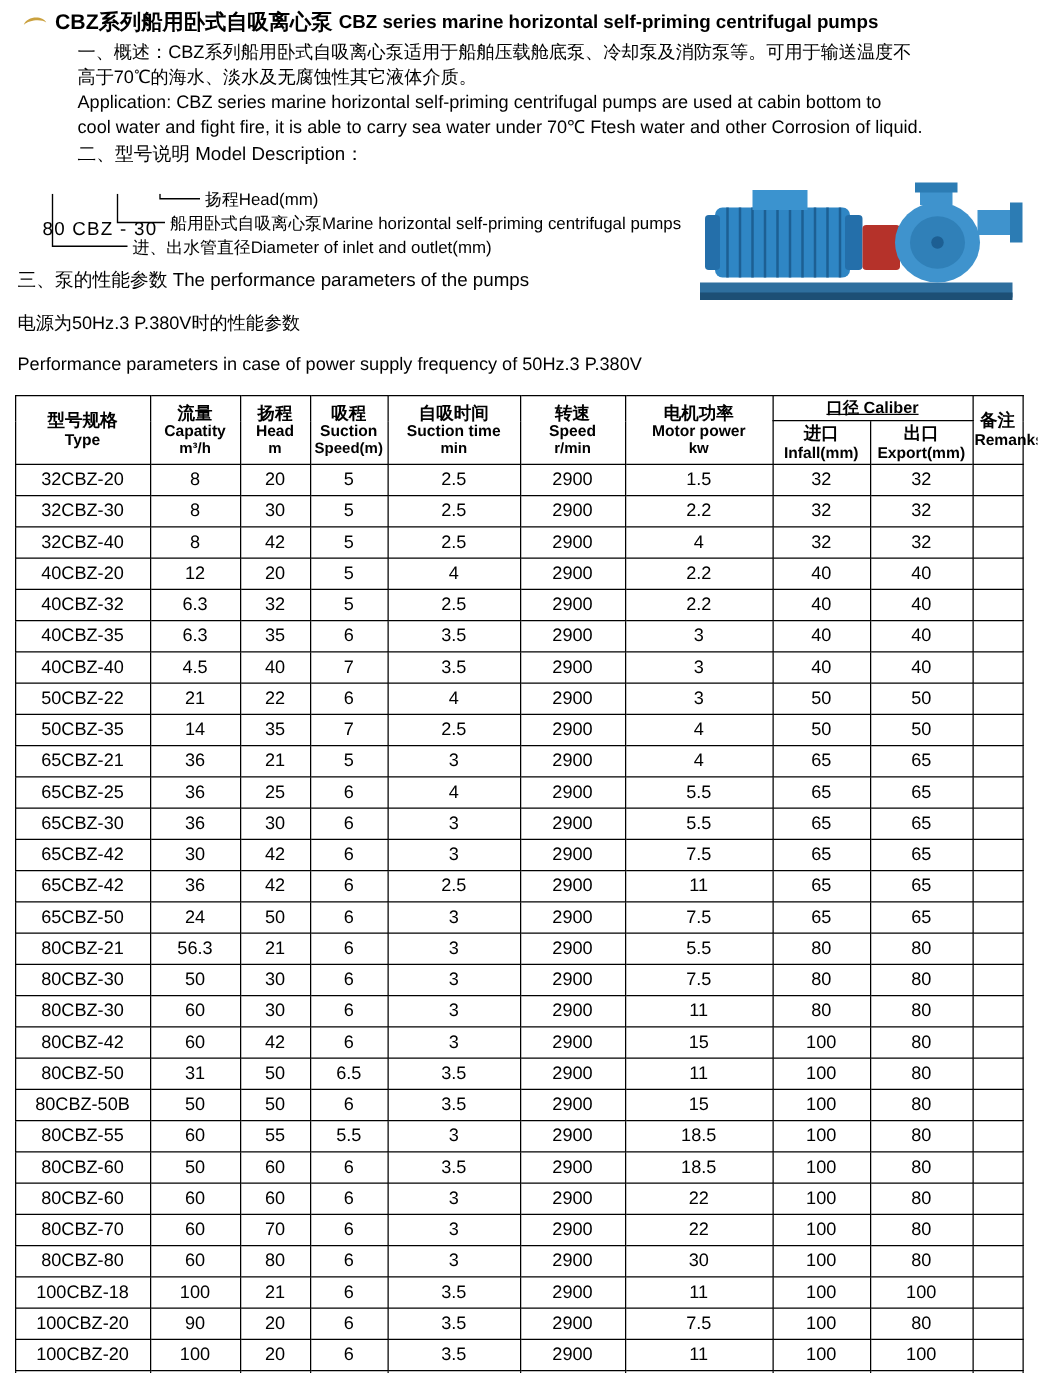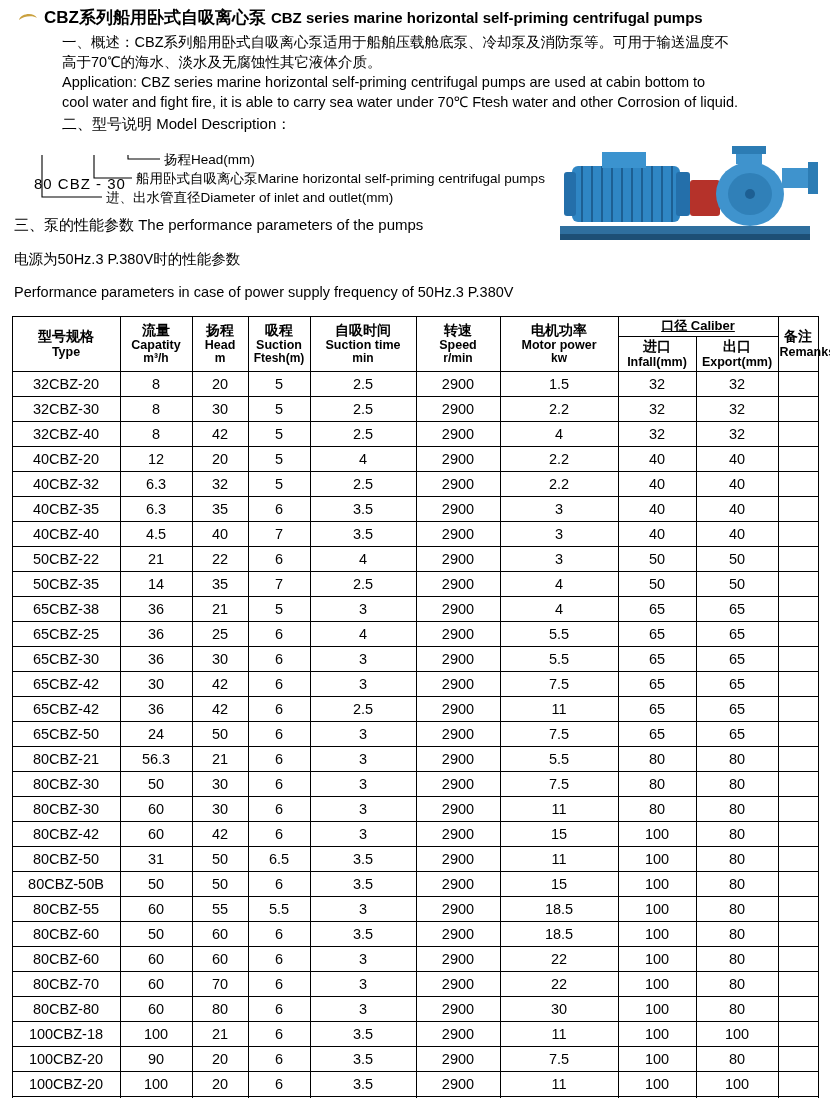--- a/index.html
+++ b/index.html
@@ -248,21 +248,21 @@
           <span class="hdr-en2">m³/h</span>
         </th>
         <th rowspan="2">
           <span class="hdr-cn">扬程</span>
           <span class="hdr-en">Head</span>
           <span class="hdr-en2">m</span>
         </th>
         <th rowspan="2">
           <span class="hdr-cn">吸程</span>
           <span class="hdr-en">Suction</span>
-          <span class="hdr-en2">Ftesh(m)</span>
+          <span class="hdr-en2">Speed(m)</span>
         </th>
         <th rowspan="2">
           <span class="hdr-cn">自吸时间</span>
           <span class="hdr-en">Suction time</span>
           <span class="hdr-en2">min</span>
         </th>
         <th rowspan="2">
           <span class="hdr-cn">转速</span>
           <span class="hdr-en">Speed</span>
           <span class="hdr-en2">r/min</span>
@@ -392,21 +392,21 @@
           <td>35</td>
           <td>7</td>
           <td>2.5</td>
           <td>2900</td>
           <td>4</td>
           <td>50</td>
           <td>50</td>
           <td></td>
         </tr>
         <tr>
-          <td class="model">65CBZ-38</td>
+          <td class="model">65CBZ-21</td>
           <td>36</td>
           <td>21</td>
           <td>5</td>
           <td>3</td>
           <td>2900</td>
           <td>4</td>
           <td>65</td>
           <td>65</td>
           <td></td>
         </tr>

